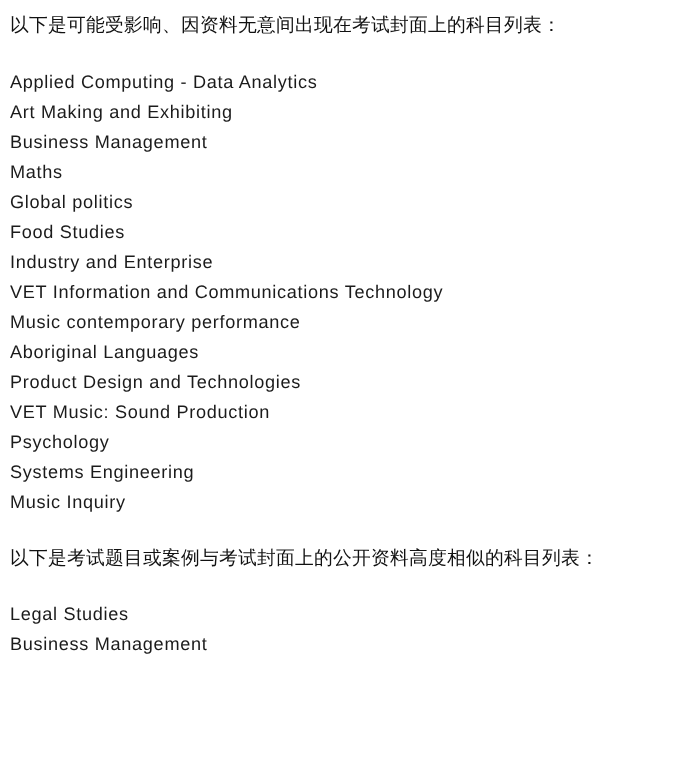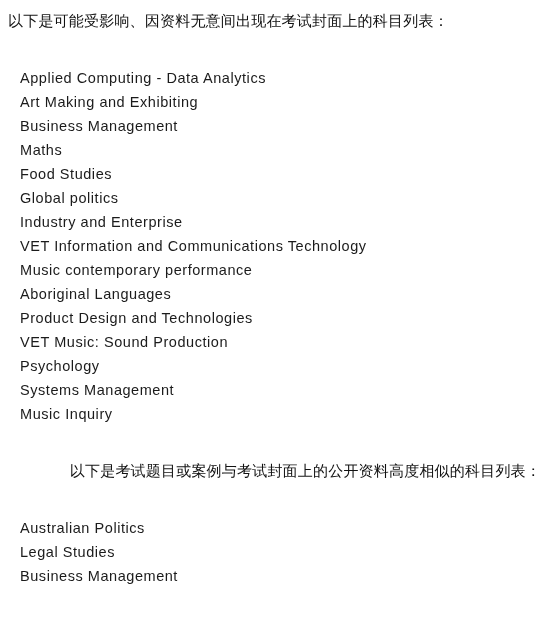--- a/index.html
+++ b/index.html
@@ -24,24 +24,24 @@
     background: #ffffff;
   }
   .heading {
     font-size: 15px;
     line-height: 24px;
     letter-spacing: 0.2px;
     color: #111111;
     white-space: nowrap;
   }
   .heading-1 { margin: 0 0 0 0; }
-  .heading-2 { margin: 0; text-align: right; }
+  .heading-2 { margin: 0; }
   .subject-list {
     list-style: none;
-    margin: 12px;
+    margin: 0;
     padding: 0;
   }
   .subject-list li {
     font-size: 14.5px;
     line-height: 24px;
     letter-spacing: 0.55px;
     color: #1b1b1b;
     white-space: nowrap;
   }
   .spacer-after-heading { height: 21px; }
@@ -55,41 +55,40 @@
   <div class="section">
     <p class="heading heading-1">以下是可能受影响、因资料无意间出现在考试封面上的科目列表：</p>
 
     <div class="spacer-after-heading"></div>
 
     <ul class="subject-list">
       <li>Applied Computing - Data Analytics</li>
       <li>Art Making and Exhibiting</li>
       <li>Business Management</li>
       <li>Maths</li>
+      <li>Global politics</li>
       <li>Food Studies</li>
-      <li>Global politics</li>
       <li>Industry and Enterprise</li>
       <li>VET Information and Communications Technology</li>
       <li>Music contemporary performance</li>
       <li>Aboriginal Languages</li>
       <li>Product Design and Technologies</li>
       <li>VET Music: Sound Production</li>
       <li>Psychology</li>
-      <li>Systems Management</li>
+      <li>Systems Engineering</li>
       <li>Music Inquiry</li>
     </ul>
   </div>
 
   <div class="spacer-between-sections"></div>
 
   <div class="section">
     <p class="heading heading-2">以下是考试题目或案例与考试封面上的公开资料高度相似的科目列表：</p>
 
     <div class="spacer-after-heading"></div>
 
     <ul class="subject-list">
-      <li>Australian Politics</li>
       <li>Legal Studies</li>
       <li>Business Management</li>
     </ul>
   </div>
 
 </div>
 
 </body></html>

